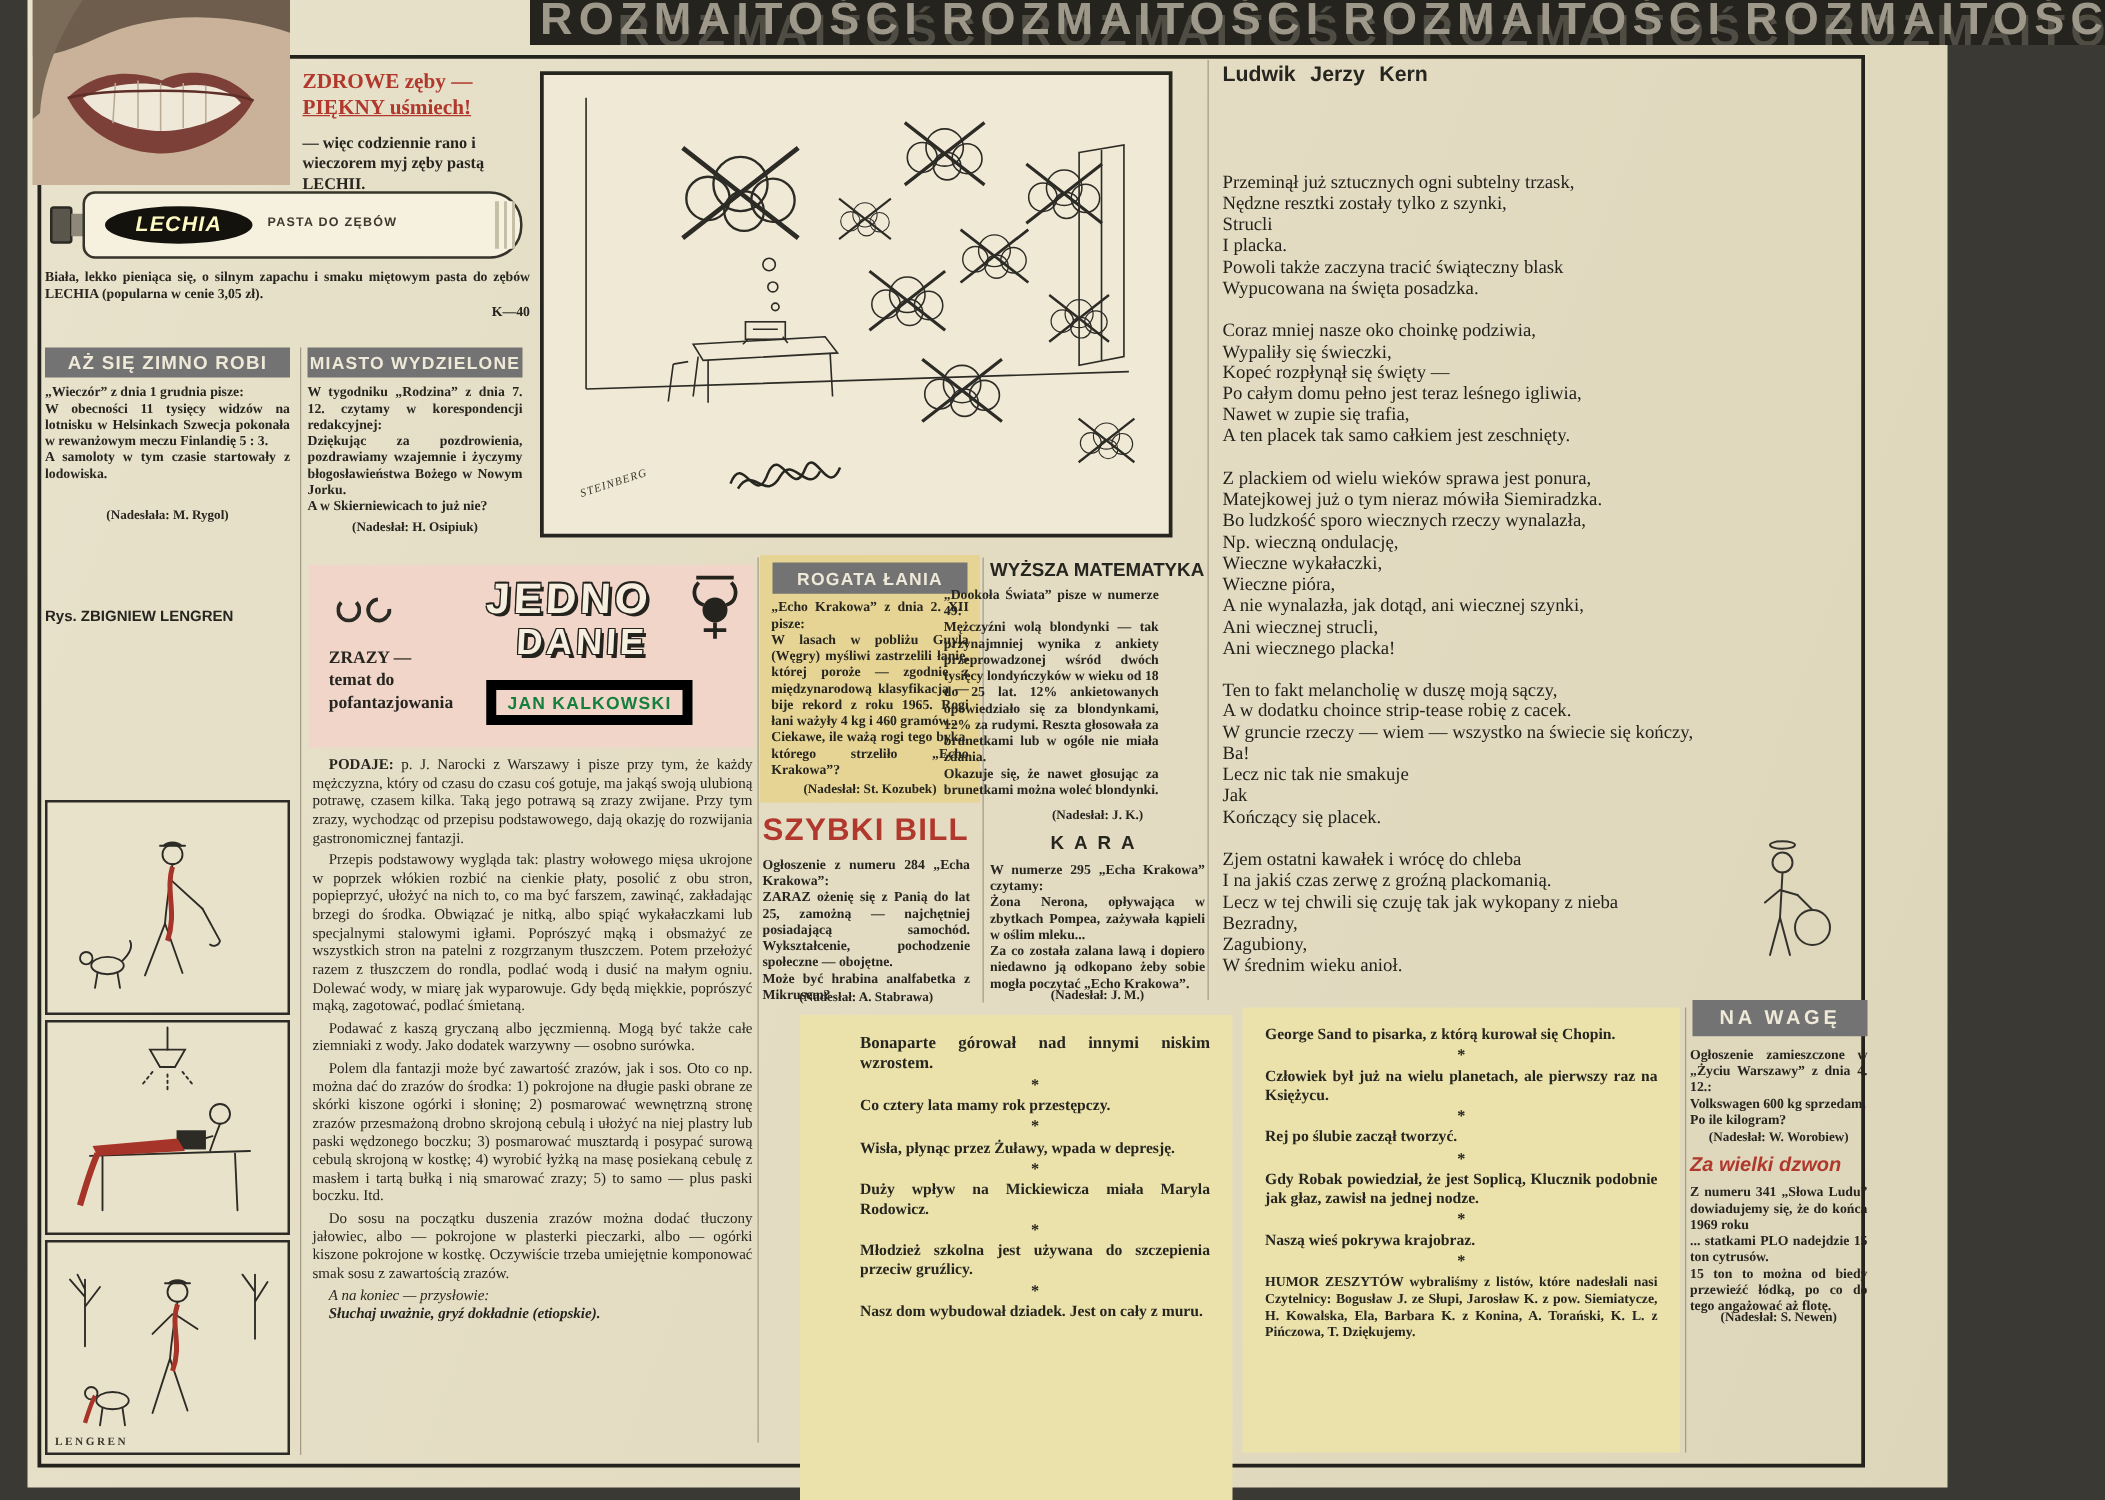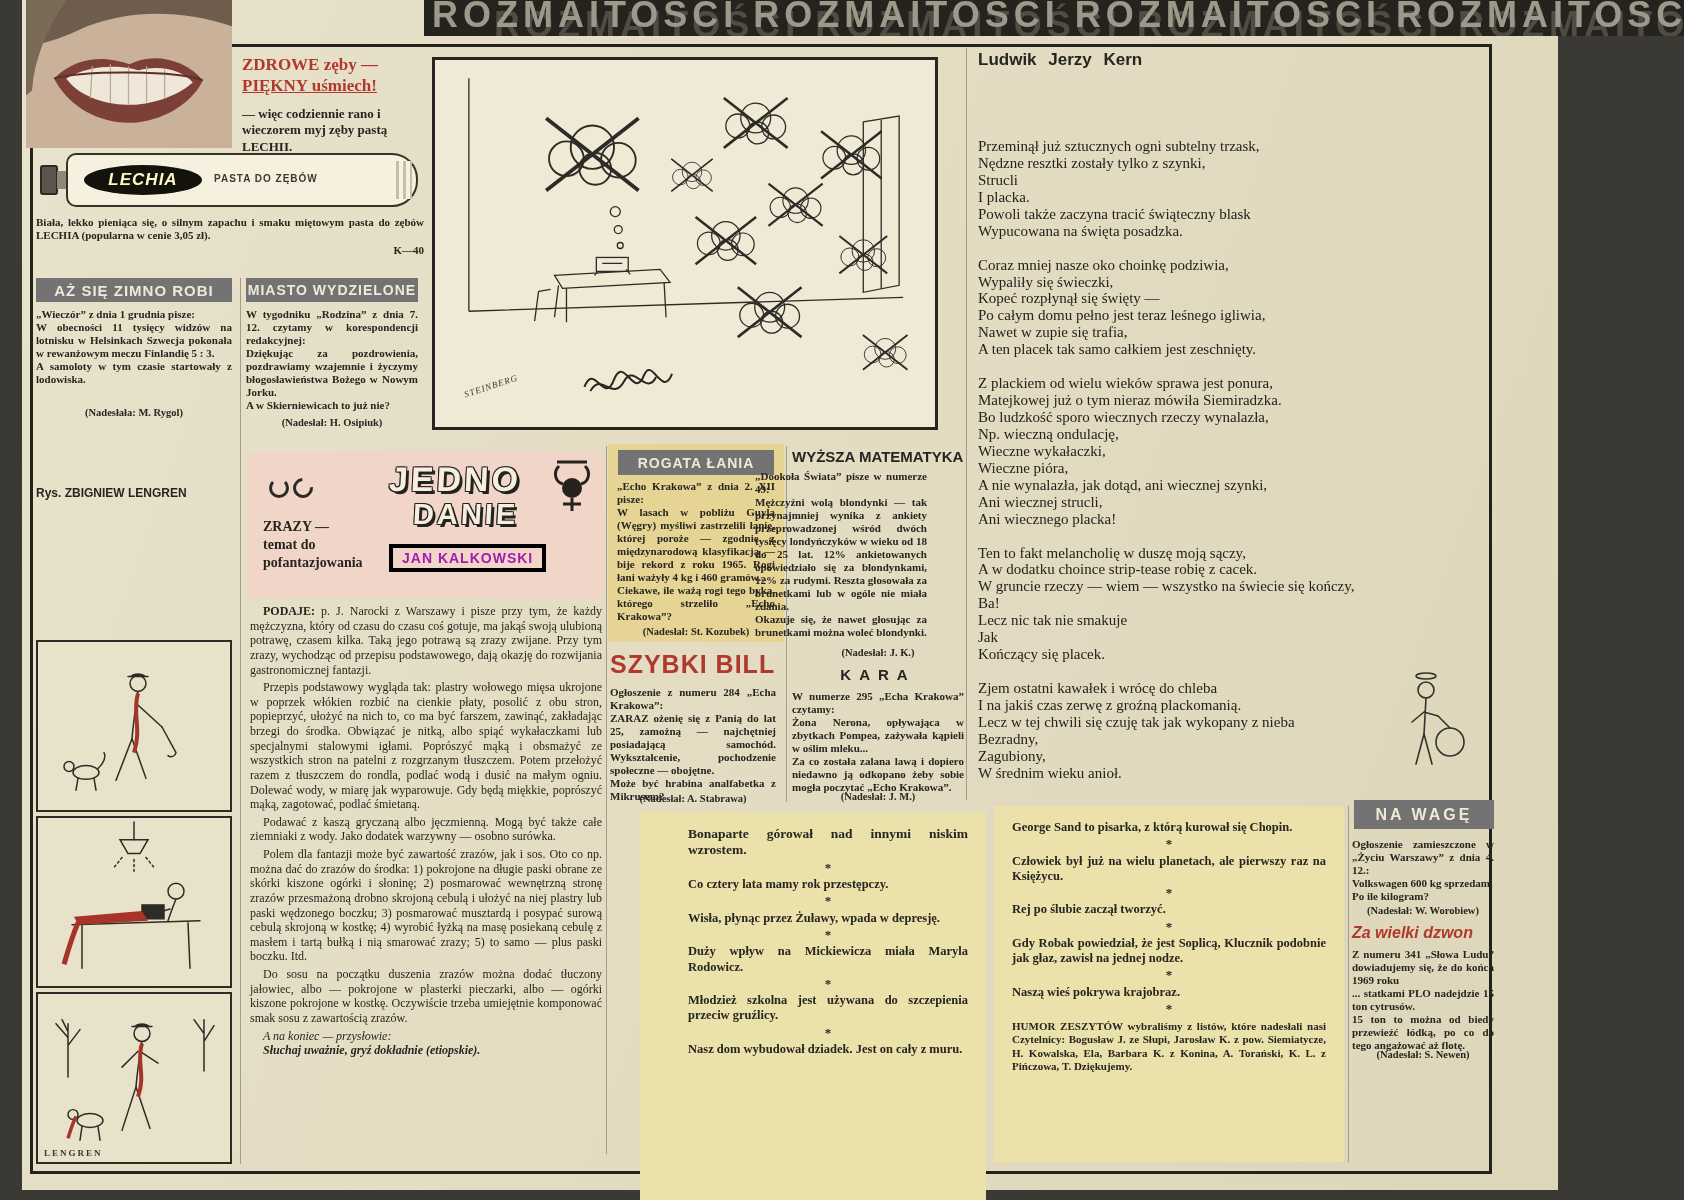--- a/index.html
+++ b/index.html
@@ -64,22 +64,22 @@
 
   
   .pinkbox { left:247px; top:452px; width:356px; height:146px; background:#f0d5c8; }
   .spiral { position:absolute; width:20px; height:20px; border:3px solid #2b2a25; border-radius:50%; border-top-color:transparent; }
   .kicker { position:absolute; left:16px; top:66px; font-weight:bold; font-size:14px; line-height:1.3; white-space:pre-line; }
   .logo1,.logo2 { position:absolute; font-family:"Liberation Sans",sans-serif; font-weight:bold;
       color:#f6efe0; letter-spacing:3px;
       text-shadow:1px 1px 0 #24231e,-1px 1px 0 #24231e,1px -1px 0 #24231e,-1px -1px 0 #24231e,3px 3px 0 #24231e; }
   .logo1 { left:142px; top:8px; font-size:34px; transform:skewX(-3deg); }
   .logo2 { left:166px; top:46px; font-size:29px; transform:skewX(-3deg); }
-  .logo3 { position:absolute; left:142px; top:92px; border:4px solid #000000; padding:2px 9px;
-      font-family:"Liberation Sans",sans-serif; font-weight:bold; font-size:14px; letter-spacing:1px; color:#a21caf; }
+  .logo3 { position:absolute; left:142px; top:92px; border:8px solid #000000; padding:2px 9px;
+      font-family:"Liberation Sans",sans-serif; font-weight:bold; font-size:14px; letter-spacing:1px; color:#15803d; }
   .emblem { position:absolute; left:302px; top:6px; }
   .article { left:250px; top:604px; width:352px; font-size:12px; line-height:1.22; text-align:justify; }
   .article p { margin-bottom:3px; text-indent:13px; }
   .article .outro { text-indent:13px; font-style:italic; }
   .article .outro.b { font-weight:bold; }
 
   
   .rogata { left:608px; top:444px; width:176px; height:198px; background:#e6d494; padding:6px 9px 4px; }
   .rogata .hdrbox { width:156px; height:25px; margin:0 auto 5px; font-size:14px; }
 

